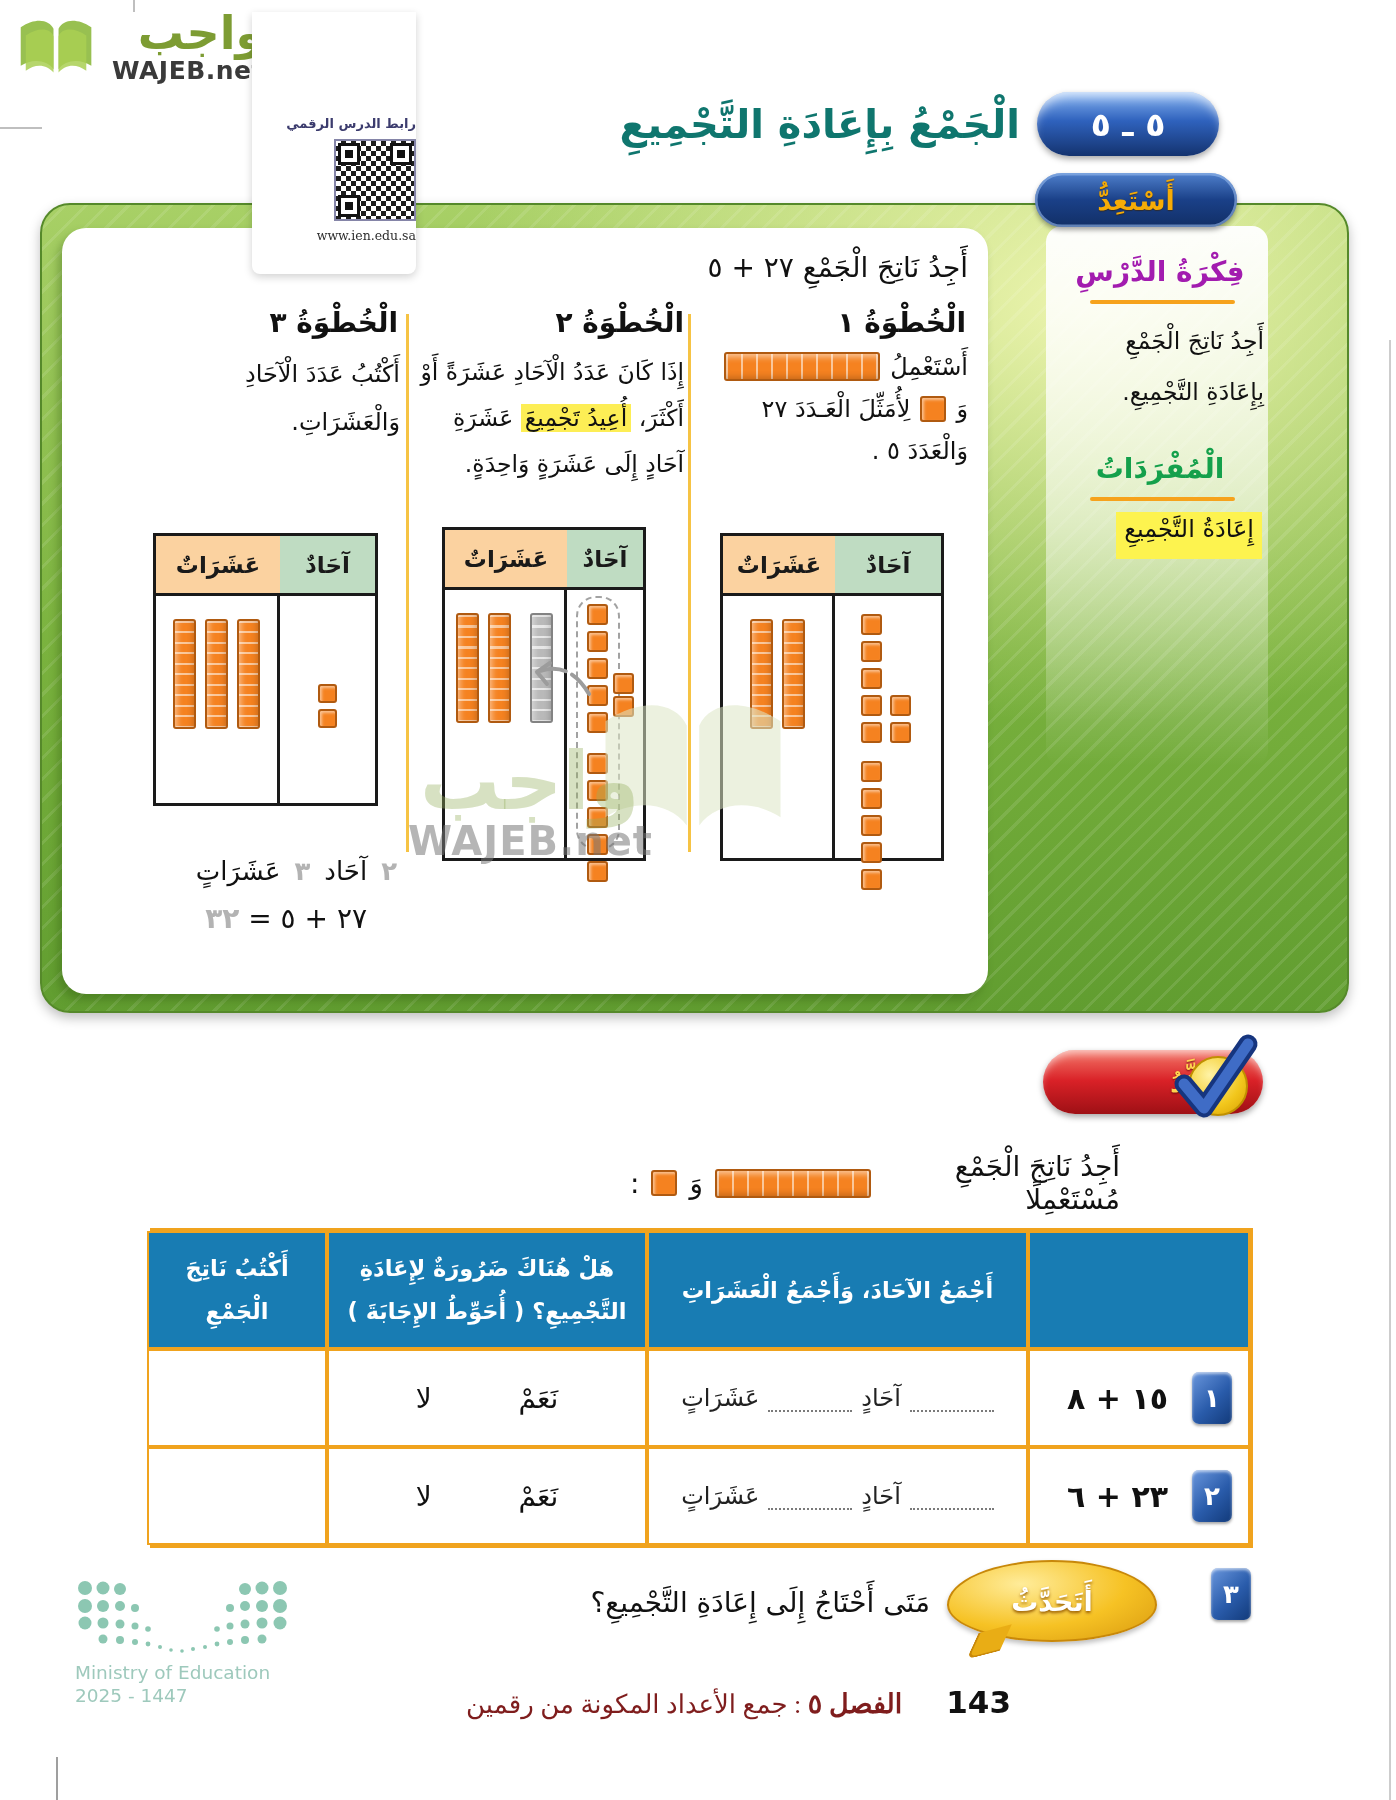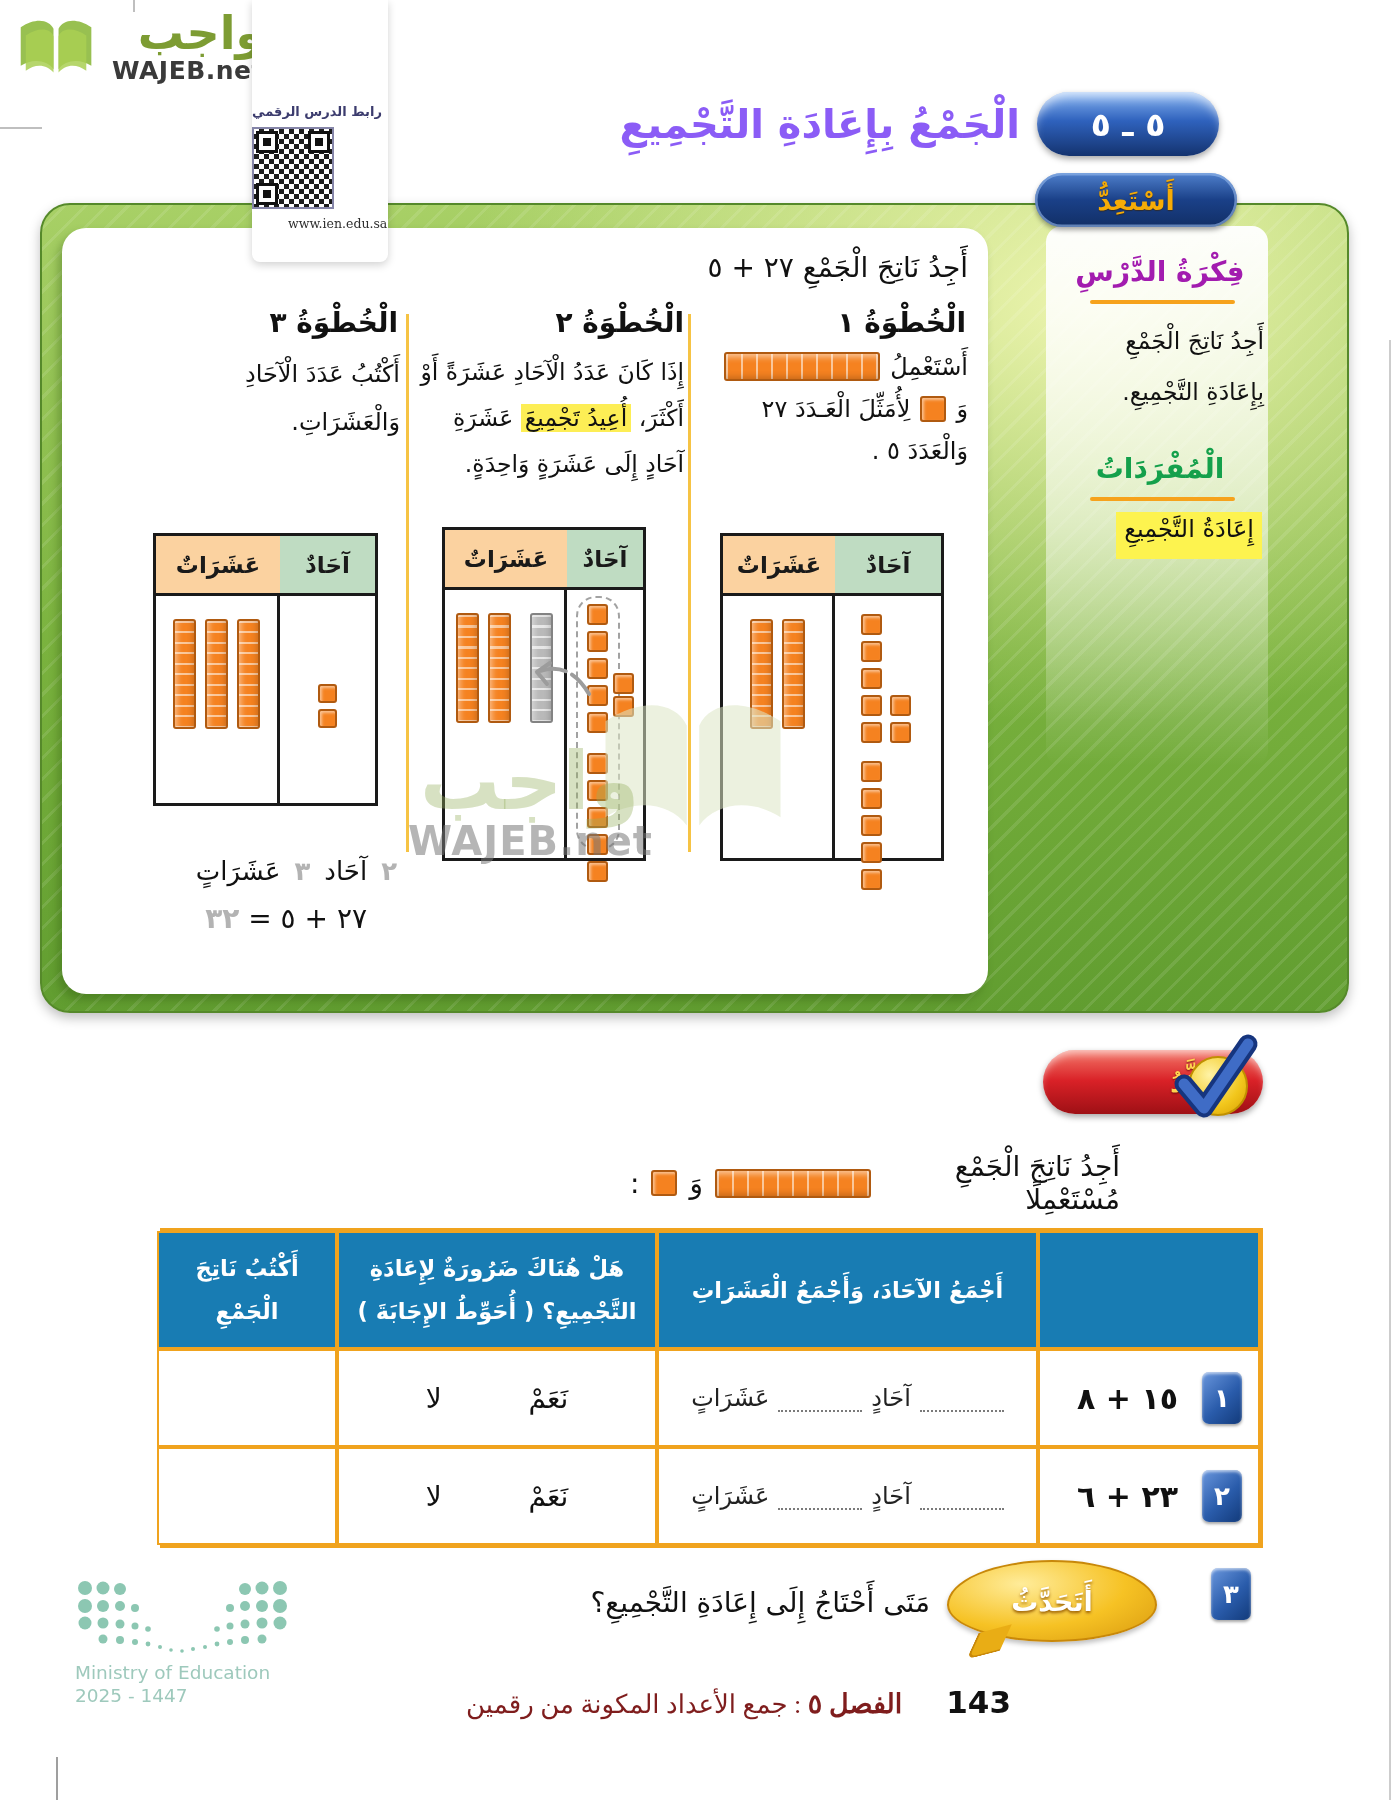--- a/index.html
+++ b/index.html
@@ -12,38 +12,38 @@
   .abs{position:absolute;}
 
   
   .brand{left:14px;top:10px;width:250px;direction:rtl;text-align:right;}
   .brand-ar{font-size:46px;font-weight:bold;color:#7d9c33;line-height:1;}
   .brand-en{font-size:25px;font-weight:bold;color:#3a3a3a;letter-spacing:.5px;direction:ltr;text-align:left;}
   .crop-mark-h{left:0;top:127px;width:42px;height:2px;background:#bfbfbf;}
   .crop-mark-v{left:133px;top:0;width:2px;height:12px;background:#bfbfbf;}
 
   
-  .qr-strip{left:252px;top:0;width:136px;height:262px;background:#fff;
+  .qr-strip{left:252px;top:12px;width:164px;height:262px;background:#fff;
     box-shadow:0 3px 8px rgba(0,0,0,.18);border-radius:0 0 8px 8px;z-index:6;
-    display:flex;flex-direction:column;align-items:flex-start;}
+    display:flex;flex-direction:column;align-items:flex-end;}
   .qr-title{margin-top:104px;font-size:13px;font-weight:bold;color:#3c3c6e;direction:rtl;}
   .qr-box{position:relative;margin-top:8px;width:78px;height:78px;border:2px solid #8585a8;
     background:repeating-conic-gradient(#1d1d1d 0% 25%, #ffffff 0% 50%);background-size:10px 10px;}
   .qr-marker{position:absolute;width:16px;height:16px;border:3px solid #111;background:#fff;}
   .qr-marker::after{content:"";position:absolute;left:4px;top:4px;width:8px;height:8px;background:#111;}
   .qr-m-tl{left:2px;top:2px;} .qr-m-tr{right:2px;top:2px;} .qr-m-bl{left:2px;bottom:2px;}
   .qr-url{margin-top:7px;font-size:12.5px;color:#2e2e2e;font-family:"DejaVu Serif","Liberation Serif",serif;margin-left:36px;}
 
   
   .lesson-pill{left:1037px;top:92px;width:182px;height:64px;border-radius:33px;
     background:linear-gradient(180deg,#86b4f2 0%,#2f62bd 45%,#14336f 100%);
     box-shadow:0 3px 6px rgba(0,0,0,.35), inset 0 10px 12px -6px rgba(255,255,255,.8);
     display:flex;align-items:center;justify-content:center;color:#fff;font-size:33px;font-weight:bold;}
   .lesson-title{left:540px;top:96px;width:480px;text-align:right;direction:rtl;
-    font-size:40px;font-weight:bold;color:#8b5cf6;line-height:1.4;}
+    font-size:40px;font-weight:bold;color:#0f766e;line-height:1.4;}
   .warmup-pill{left:1035px;top:173px;width:202px;height:54px;border-radius:28px;
     background:linear-gradient(180deg,#4f80cc 0%,#1a4088 50%,#122f66 100%);
     box-shadow:0 3px 5px rgba(0,0,0,.35), inset 0 0 0 2.5px rgba(150,185,235,.6);
     display:flex;align-items:center;justify-content:center;z-index:5;
     color:#f6ac07;font-size:27px;font-weight:bold;letter-spacing:6px;text-shadow:0 1px 1px rgba(60,35,0,.6);}
 
   
   .green-panel{left:40px;top:203px;width:1305px;height:806px;border-radius:30px;
     border:2px solid #55892a;
     background:
@@ -140,21 +140,21 @@
     direction:rtl;color:#ffd34f;font-size:28px;font-weight:bold;letter-spacing:4px;text-shadow:0 1px 2px rgba(90,0,0,.8);}
   .check-circle{left:1188px;top:1056px;width:56px;height:56px;border-radius:50%;z-index:5;
     background:radial-gradient(circle at 35% 30%,#fff3a6,#f2c71d 60%,#d89f00);border:2px solid #c09000;}
   .check-svg{left:1162px;top:1028px;z-index:6;}
   .check-instr{left:630px;top:1150px;width:490px;display:flex;direction:rtl;align-items:center;gap:12px;
     font-size:28px;color:#111;}
 
   
   .ptable{left:150px;top:1228px;width:1103px;direction:rtl;display:grid;
     grid-template-columns:222px 381px 320px 180px;grid-template-rows:118px 98px 98px;
-    border:3px solid #f0a31e;box-sizing:border-box;background:#404040;margin-left:10px;}
+    border:3px solid #f0a31e;box-sizing:border-box;background:#404040;}
   .ptable>div{border:2px solid #f0a31e;box-sizing:border-box;}
   .th{background:#187cb3;color:#fff;display:flex;flex-direction:column;align-items:center;justify-content:center;
     font-size:22.5px;font-weight:bold;line-height:1.9;text-align:center;}
   .td{display:flex;align-items:center;background:#fff;}
   .td-problem{direction:rtl;justify-content:flex-start;padding-right:16px;gap:24px;}
   .problem-text{font-size:30px;font-weight:600;color:#111;}
   .badge{width:40px;height:52px;border-radius:7px;flex:none;
     background:linear-gradient(135deg,#6a97dd 0%,#2a5cab 55%,#123a7a 100%);
     box-shadow:inset 0 2px 3px rgba(255,255,255,.6),0 2px 3px rgba(0,0,0,.35);
     display:flex;align-items:center;justify-content:center;color:#fff;font-size:26px;font-weight:bold;}

